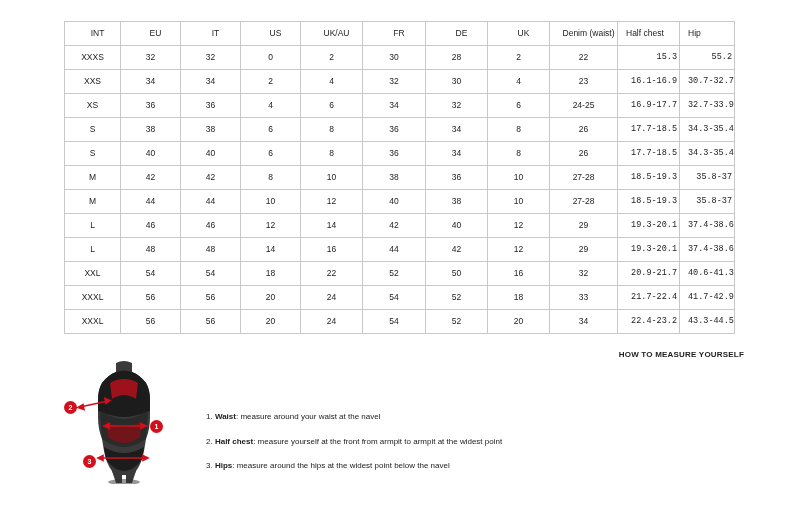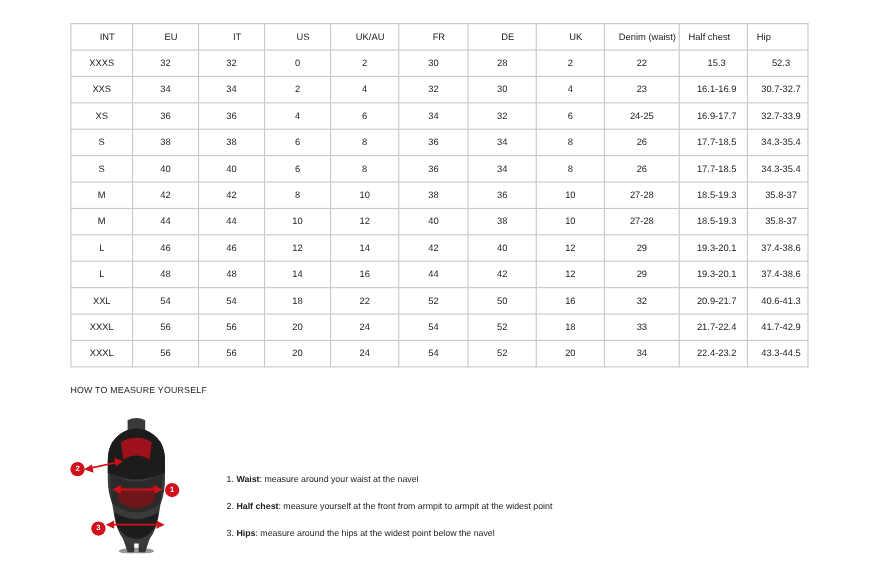--- a/index.html
+++ b/index.html
@@ -57,41 +57,43 @@
   table.size-table col.c4 { width: 62px; }
   table.size-table col.c5 { width: 63px; }
   table.size-table col.c6 { width: 62px; }
   table.size-table col.c7 { width: 62px; }
   table.size-table col.c8 { width: 68px; }
   table.size-table col.c9 { width: 62px; }
   table.size-table col.c10 { width: 55px; }
 
   
   table.size-table td.left-col {
-    text-align: center;
+    text-align: right;
     padding-left: 8px;
+    font-family: Liberation Mono, monospace;
   }
   table.size-table th.left-col {
     text-align: left;
     padding-left: 8px;
   }
 
   
   .measure-section {
     position: absolute;
     left: 64px;
     top: 350px;
     width: 680px;
   }
   .measure-title {
     font-size: 8px;
-    font-weight: normal;
+    font-weight: bold;
     letter-spacing: 0.2px;
     color: #222222;
-    margin-bottom: 19px;
+    margin-bottom: 0;
+    text-align: right;
   }
   .measure-body {
     position: relative;
     display: flex;
     align-items: flex-end;
   }
   .figure-box {
     position: relative;
     width: 120px;
     height: 125px;
@@ -174,21 +176,21 @@
           <td>XXXS</td>
           <td>32</td>
           <td>32</td>
           <td>0</td>
           <td>2</td>
           <td>30</td>
           <td>28</td>
           <td>2</td>
           <td>22</td>
           <td class="left-col">15.3</td>
-          <td class="left-col">52.3</td>
+          <td class="left-col">55.2</td>
         </tr>
         <tr>
           <td>XXS</td>
           <td>34</td>
           <td>34</td>
           <td>2</td>
           <td>4</td>
           <td>32</td>
           <td>30</td>
           <td>4</td>

